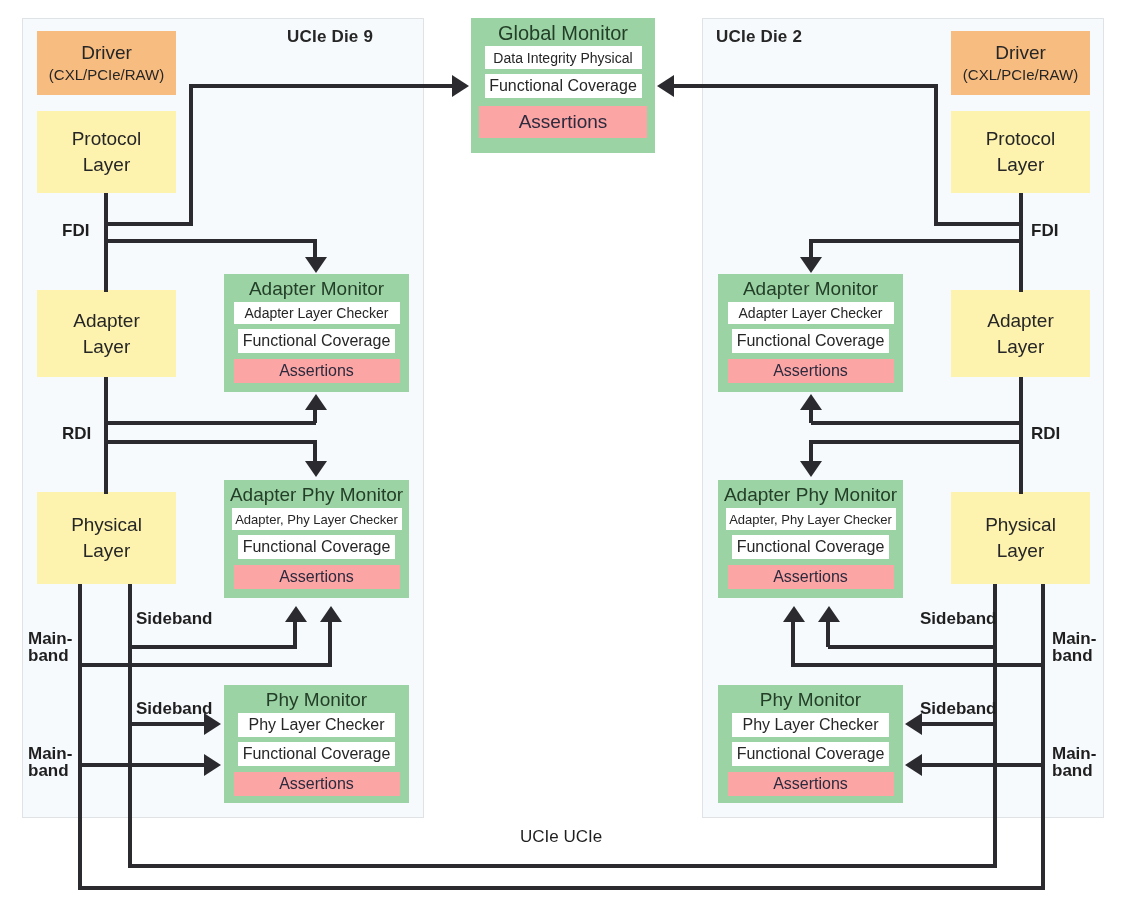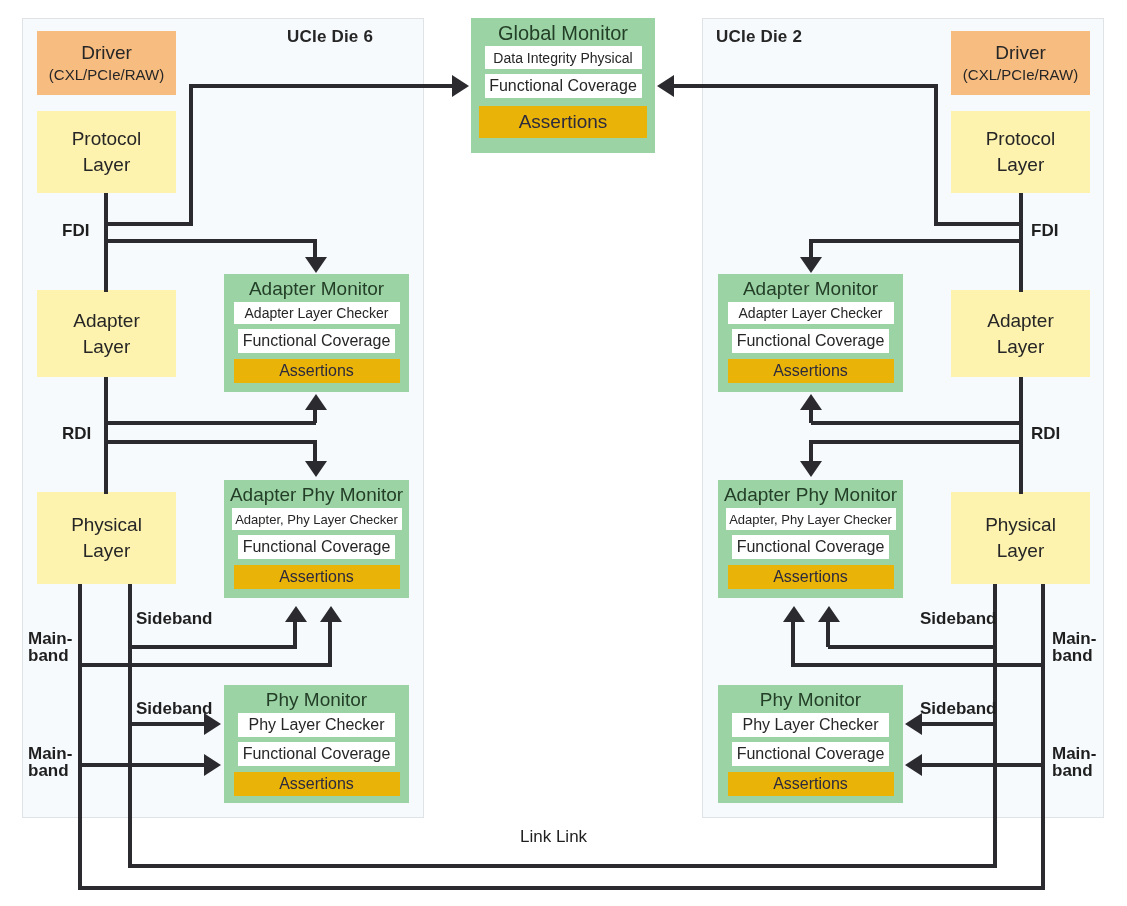--- a/index.html
+++ b/index.html
@@ -18,21 +18,21 @@
   .drv .t1{font-size:19px;line-height:24px;}
   .drv .t2{font-size:15px;line-height:20px;}
   .lyr .t1{font-size:19px;line-height:26px;}
 
   
   .mon{position:absolute;box-sizing:border-box;background:#9bd3a5;
        display:flex;flex-direction:column;align-items:center;}
   .mon-title{font-size:19px;color:#243f27;line-height:24px;margin-top:3px;margin-bottom:1px;}
   .mon-row{background:#ffffff;color:#262626;box-sizing:border-box;
            display:flex;align-items:center;justify-content:center;}
-  .mon-row.assert{background:#eab308;color:#2c2a3d;}
+  .mon-row.assert{background:#fca5a5;color:#2c2a3d;}
   .mon-row.sm{font-size:14px;}
   .mon-row.md{font-size:16px;}
 
   
   .h{position:absolute;background:#2b2b2f;height:4px;}
   .v{position:absolute;background:#2b2b2f;width:4px;}
   .arr{position:absolute;width:0;height:0;}
   .arr.down{border-left:11px solid transparent;border-right:11px solid transparent;border-top:16px solid #2b2b2f;}
   .arr.up{border-left:11px solid transparent;border-right:11px solid transparent;border-bottom:16px solid #2b2b2f;}
   .arr.right{border-top:11px solid transparent;border-bottom:11px solid transparent;border-left:17px solid #2b2b2f;}
@@ -43,21 +43,21 @@
         line-height:17px;white-space:nowrap;}
   .elab.tworow{white-space:normal;width:46px;}
   .link-label{position:absolute;font-size:17px;color:#1f1f1f;}
 </style>
 </head>
 <body>
 
 <div id="stage">
 
   <div class="die-panel" style="left:22px;top:18px;width:402px;height:800px;"></div>
-  <div class="die-title" style="left:287px;top:27px;">UCIe Die 6</div>
+  <div class="die-title" style="left:287px;top:27px;">UCIe Die 9</div>
 
   <div class="box drv" style="left:37px;top:31px;width:139px;height:64px;">
     <div class="t1">Driver</div>
     <div class="t2">(CXL/PCIe/RAW)</div>
   </div>
 
   <div class="box lyr" style="left:37px;top:111px;width:139px;height:82px;">
     <div class="t1">Protocol</div>
     <div class="t1">Layer</div>
   </div>
@@ -226,15 +226,15 @@
   <div class="h" style="left:921px;top:722px;width:76px;"></div>
   <div class="arr left" style="left:905px;top:713px;"></div>
   <div class="elab" style="left:920px;top:700px;">Sideband</div>
 
   <div class="h" style="left:921px;top:763px;width:124px;"></div>
   <div class="arr left" style="left:905px;top:754px;"></div>
   <div class="elab tworow" style="left:1052px;top:745px;">Main-band</div>
 
   <div class="h" style="left:128px;top:864px;width:869px;"></div>
   <div class="h" style="left:78px;top:886px;width:967px;"></div>
-  <div class="link-label" style="left:520px;top:827px;">Link Link</div>
+  <div class="link-label" style="left:520px;top:827px;">UCIe UCIe</div>
 
 </div>
 
 </body></html>

